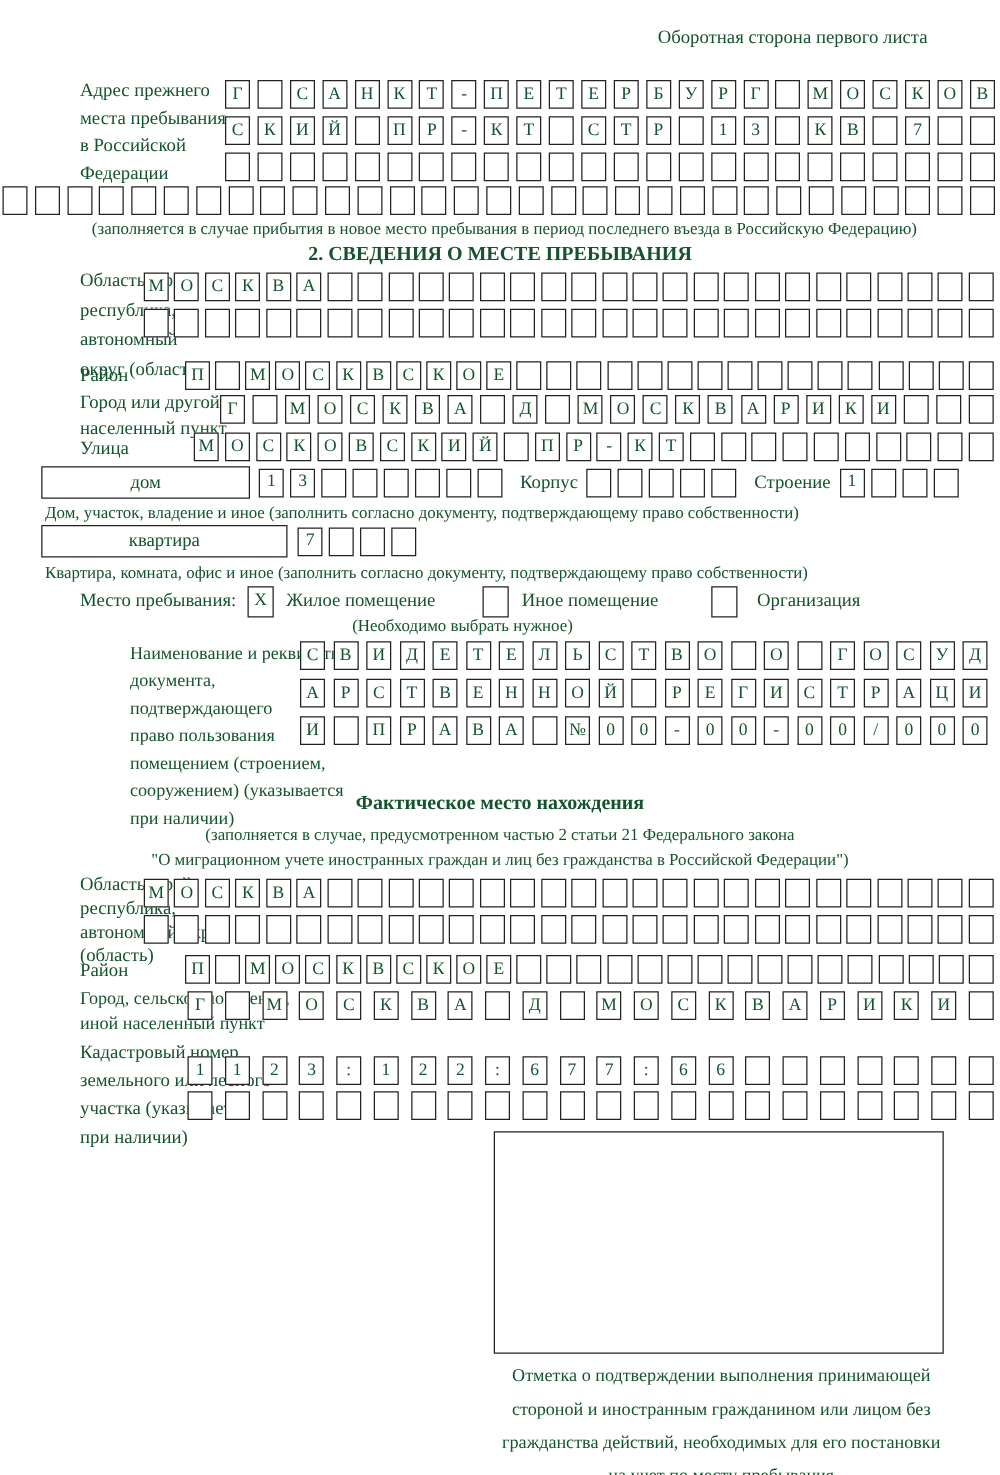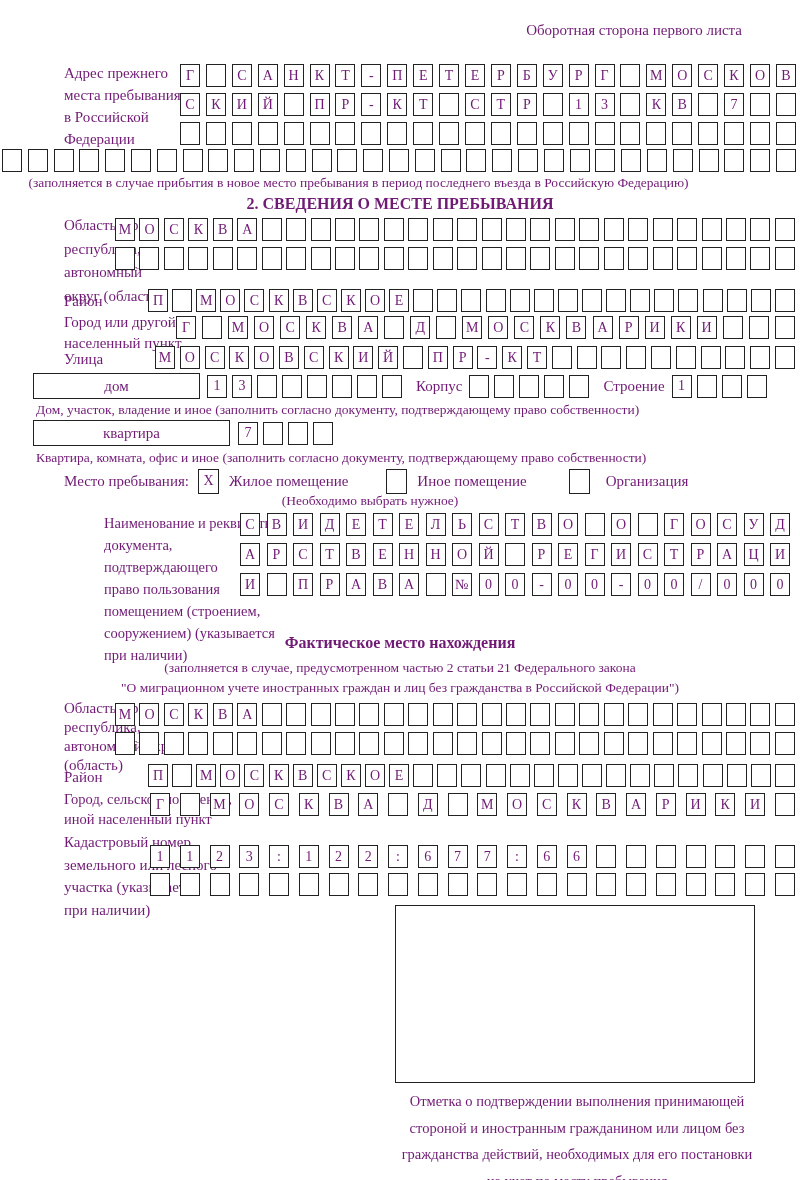--- a/index.html
+++ b/index.html
@@ -1,17 +1,17 @@
 <!DOCTYPE html>
 <html><head>
 <meta charset="utf-8">
 <style>
   html,body{margin:0;padding:0;background:#fff;}
   #page{position:relative;width:800px;height:1180px;background:#fff;
-        font-family:"Liberation Serif","DejaVu Serif",serif;color:#701a75;overflow:hidden;}
+        font-family:"Liberation Serif","DejaVu Serif",serif;color:#14532d;overflow:hidden;}
   .abs{position:absolute;}
   .lbl{font-size:15px;line-height:22px;white-space:pre-line;}
   .note{font-size:13.5px;text-align:center;}
   .title{font-size:16px;font-weight:bold;text-align:center;}
   .grid{display:flex;justify-content:space-between;}
   .cells{display:flex;gap:5px;}
   .cell{flex:0 0 auto;width:20px;height:23px;border:1.6px solid #222;
         display:flex;align-items:center;justify-content:center;
         font-size:14px;background:#fff;box-sizing:border-box;}
   .widebox{height:26px;border:1.6px solid #222;display:flex;align-items:center;
@@ -137,21 +137,21 @@
       <span class="cell"></span>
       <span class="cell"></span>
       <span class="cell"></span>
       <span class="cell"></span>
       <span class="cell"></span>
       <span class="cell"></span>
       <span class="cell"></span>
       <span class="cell"></span>
       <span class="cell"></span>
     </div>
-  <div class="abs note" style="left:0;top:175px;width:717px;">(заполняется в случае прибытия в новое место пребывания в период последнего въезда в Российскую Федерацию)</div>
+  <div class="abs note" style="left:0;top:175px;width:717px;padding-left:45px;">(заполняется в случае прибытия в новое место пребывания в период последнего въезда в Российскую Федерацию)</div>
 
   <div class="abs title" style="left:0;top:195px;width:800px;">2. СВЕДЕНИЯ О МЕСТЕ ПРЕБЫВАНИЯ</div>
 
   <div class="abs lbl" style="left:64px;top:214px;width:130px;line-height:23.5px;">Область, край,
 республика,
 автономный
 округ (область)</div>
   <div class="abs grid" style="left:115px;top:218px;width:680px;">
       <span class="cell">М</span>
       <span class="cell">О</span>

